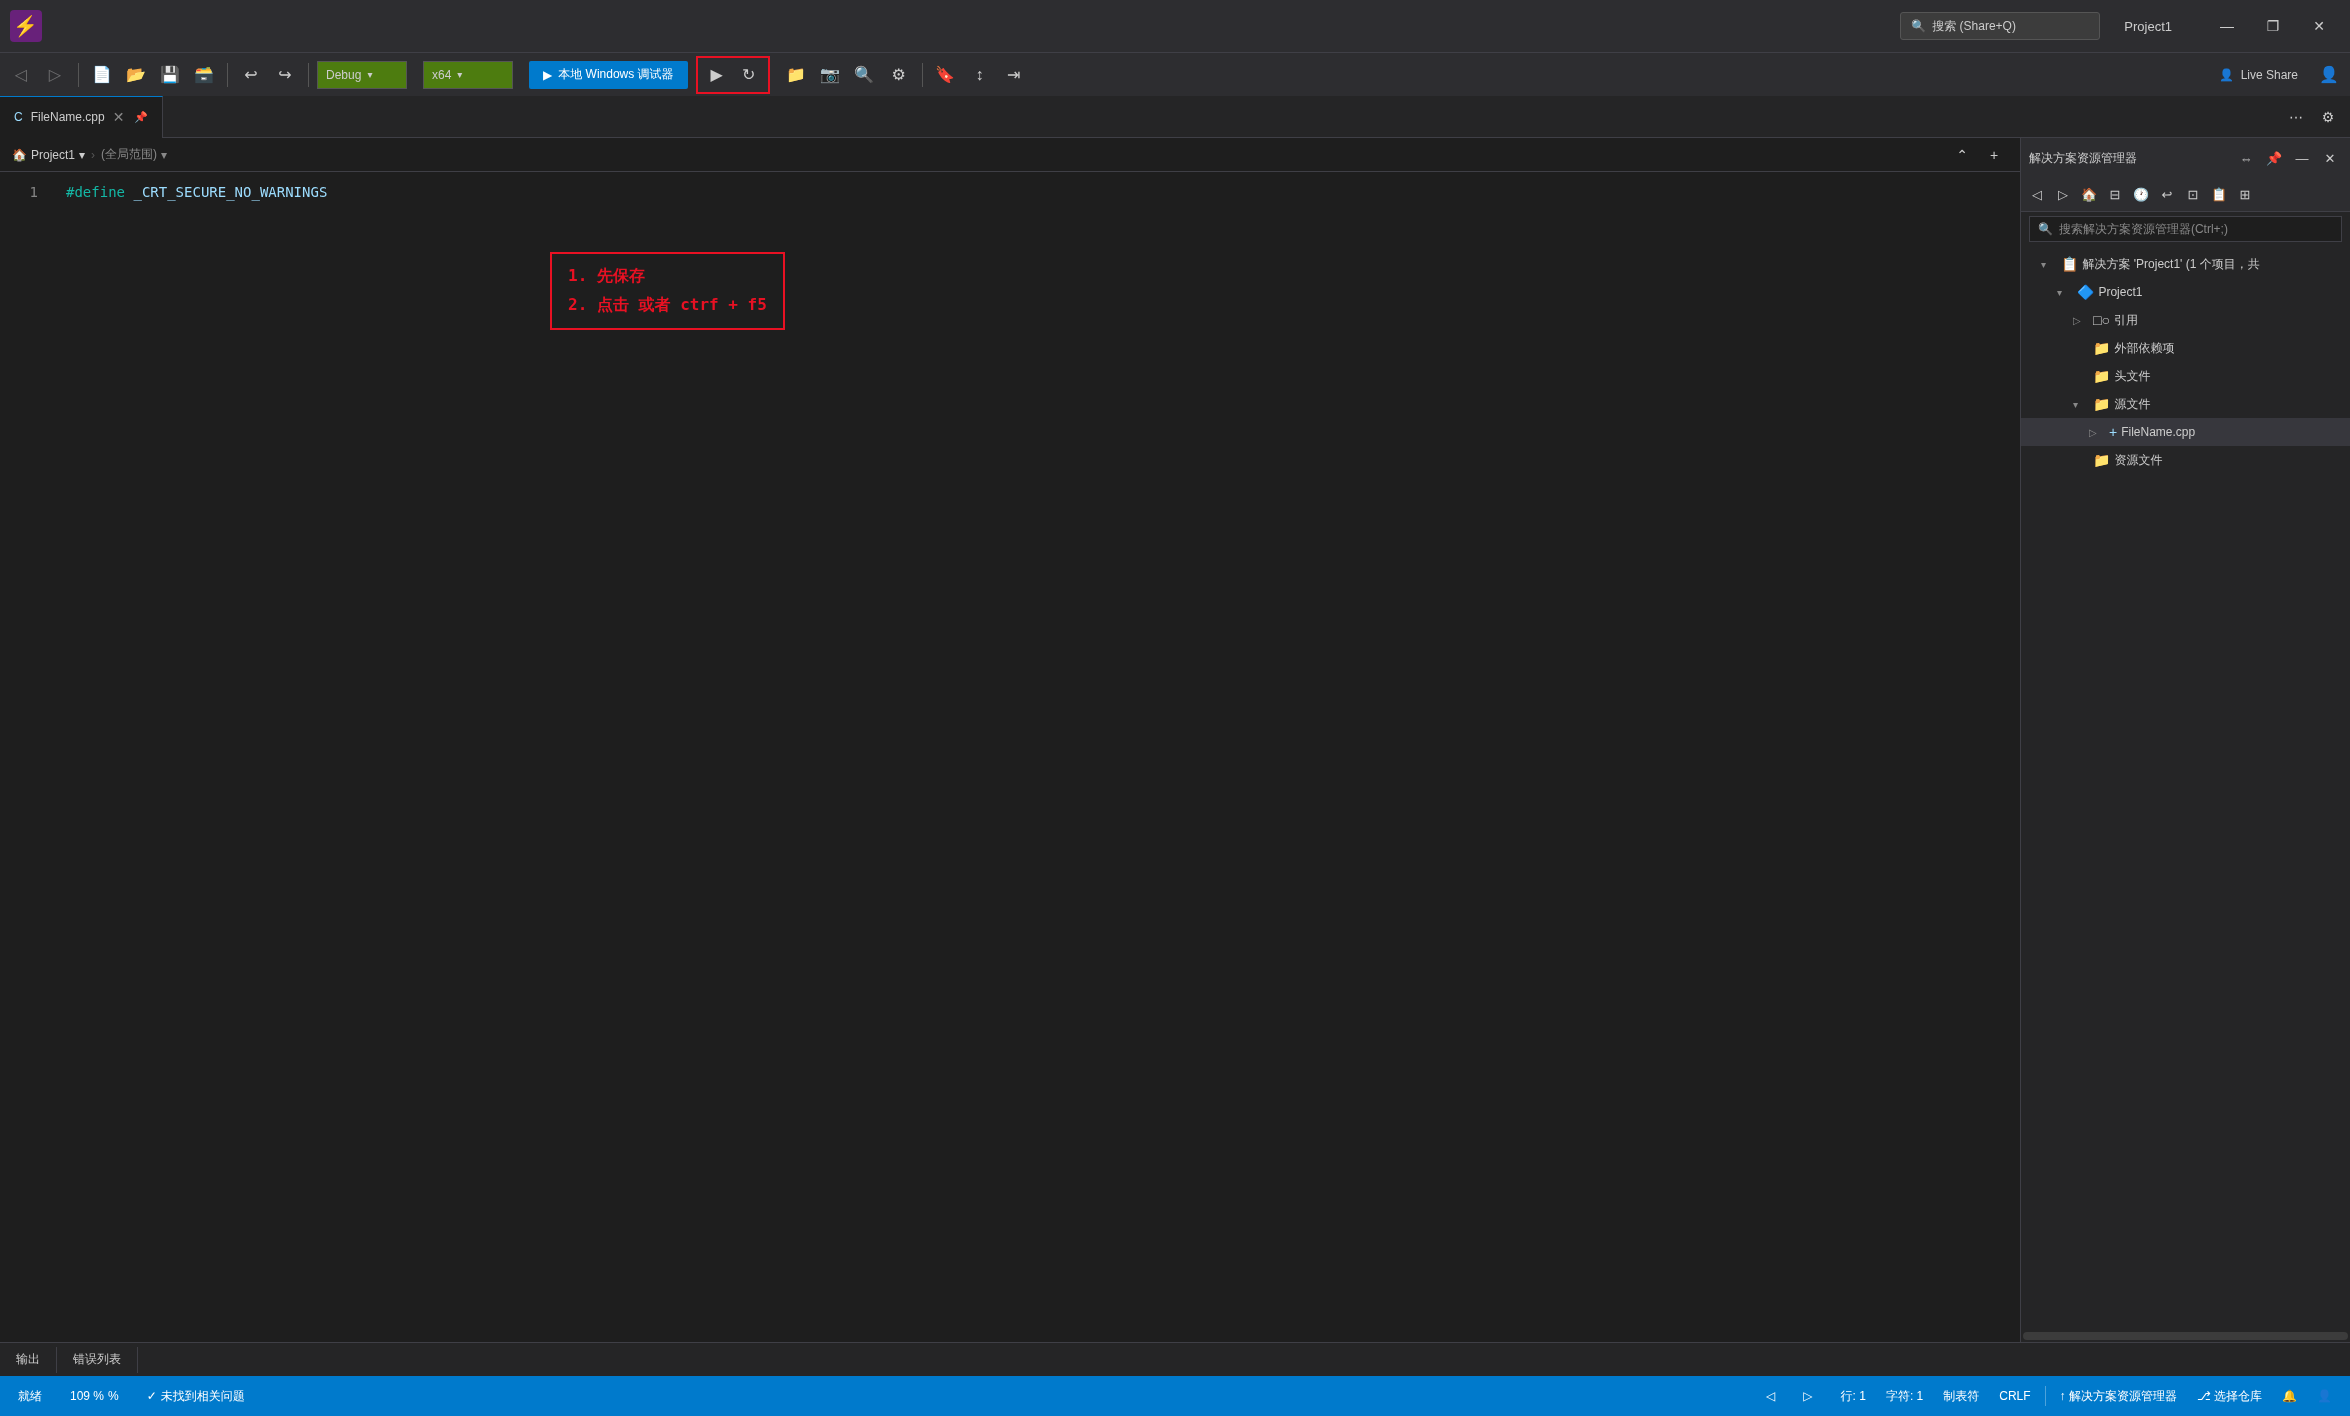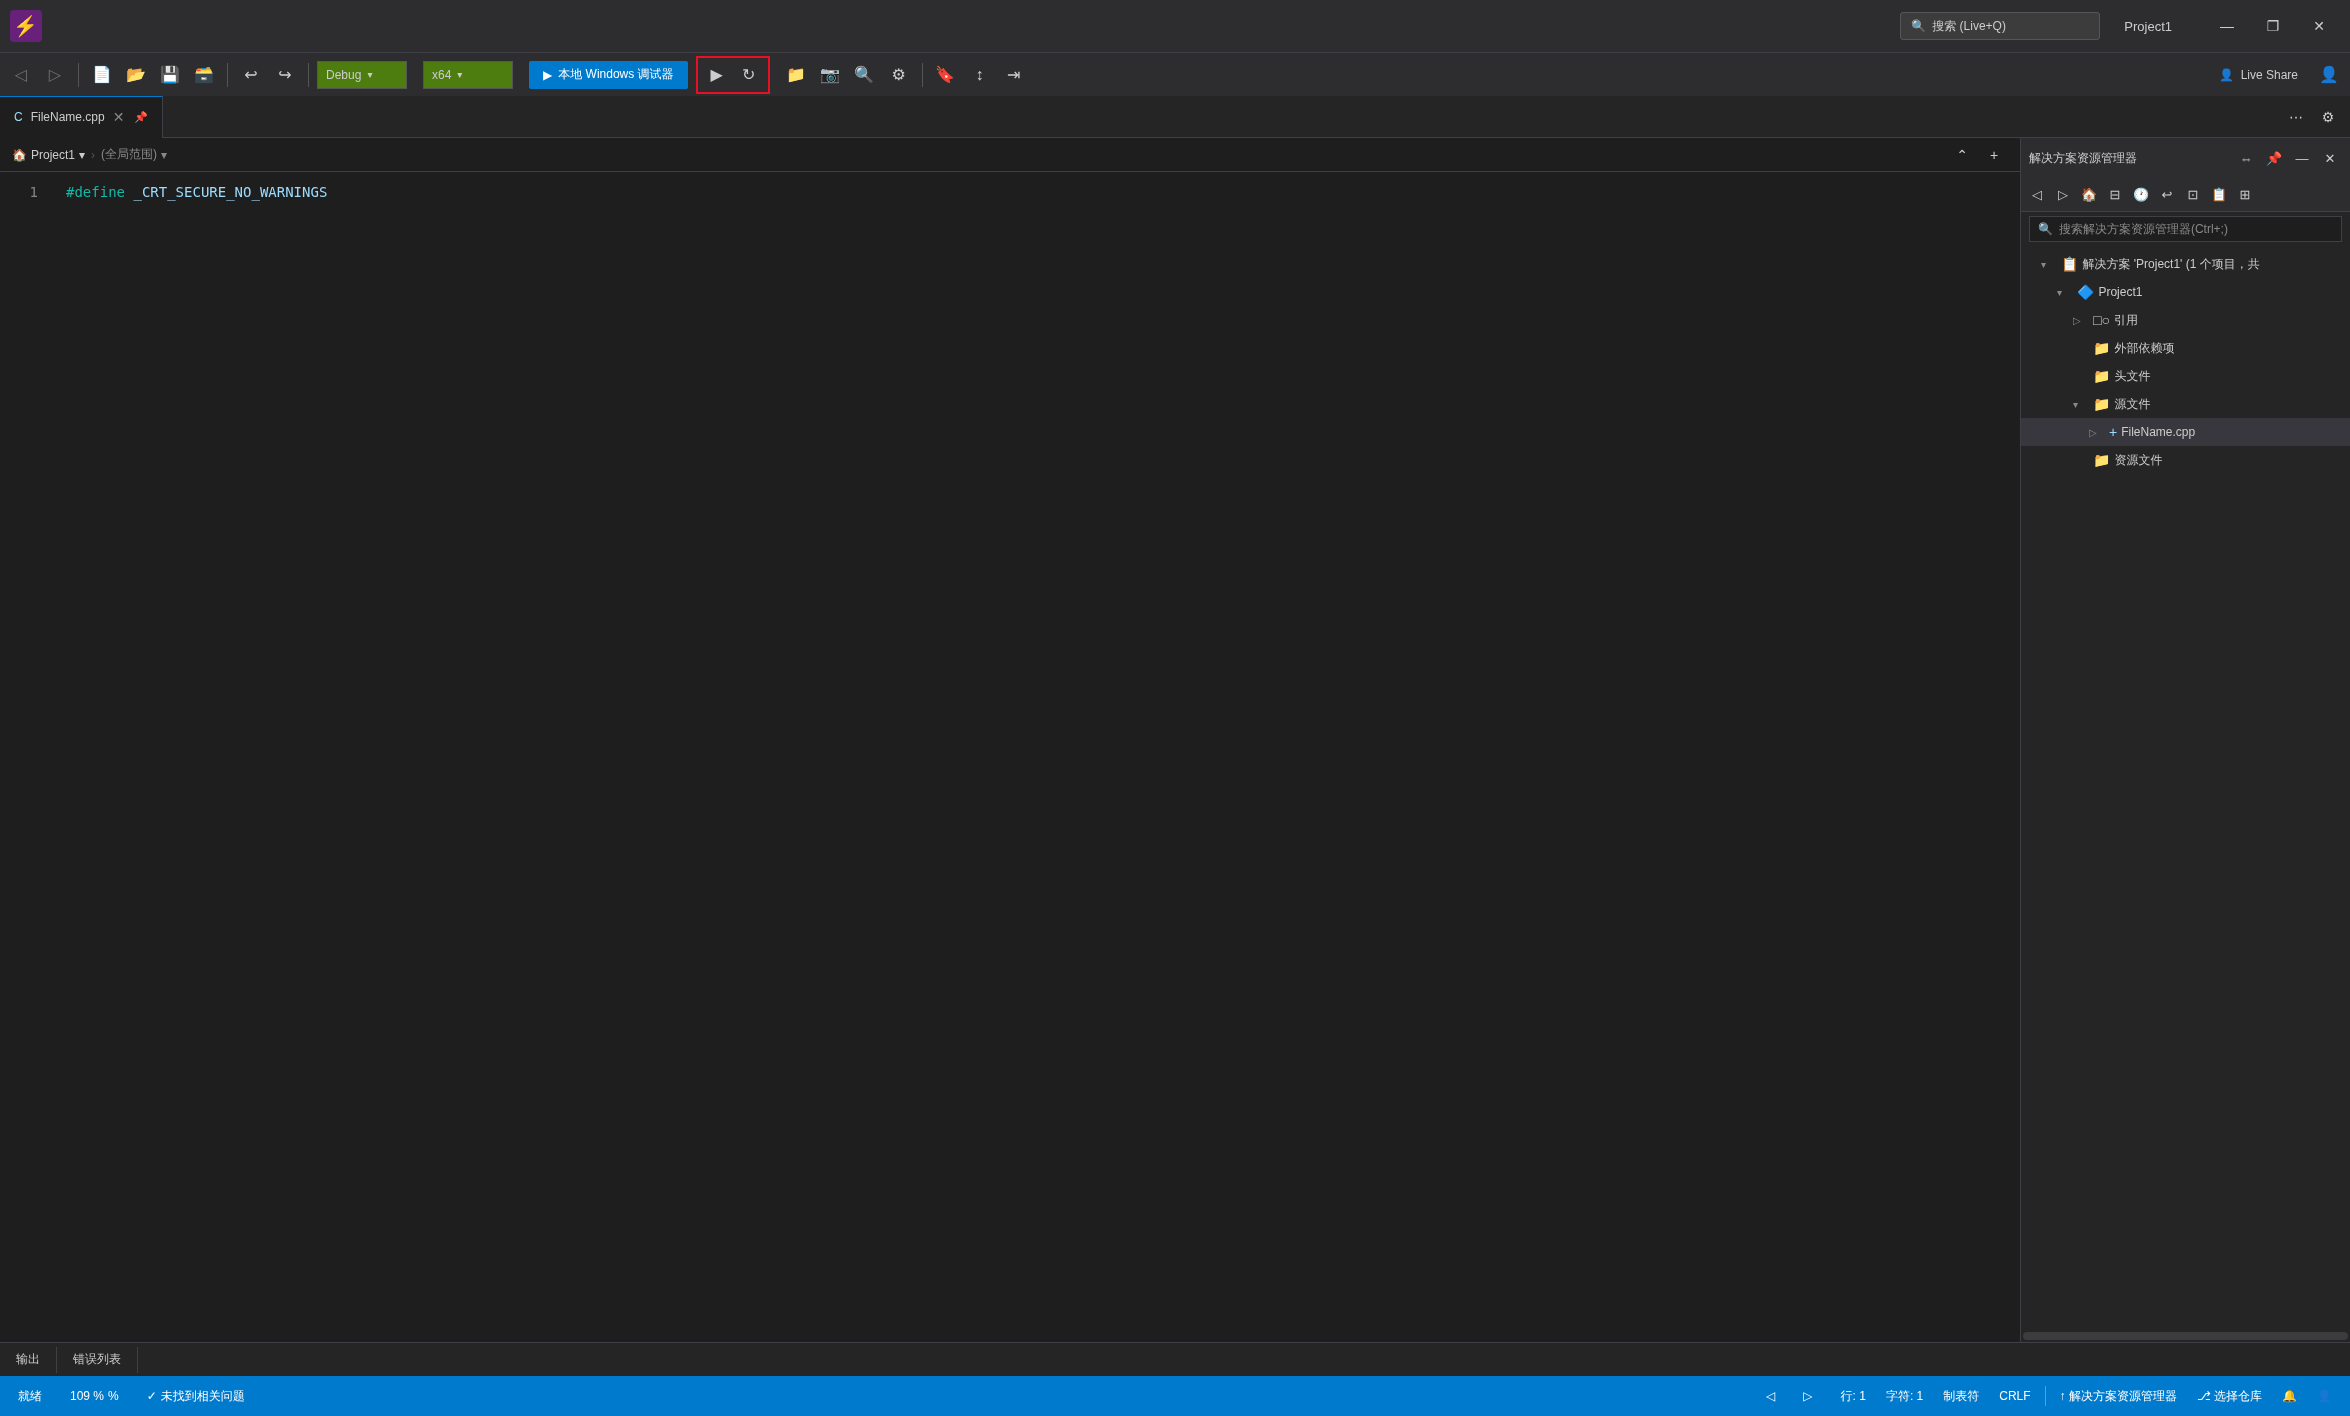--- a/index.html
+++ b/index.html
@@ -435,21 +435,21 @@
 <div class="title-bar">
   <div class="title-bar-logo">
     <svg width="32" height="32" viewBox="0 0 32 32">
       <rect width="32" height="32" rx="4" fill="#68217a"></rect>
       <text x="16" y="23" text-anchor="middle" font-size="20" fill="white" font-weight="bold">⚡</text>
     </svg>
   </div>
   <div class="title-bar-right">
     <div class="search-box">
       <span>🔍</span>
-      <span>搜索 (Live+Q)</span>
+      <span>搜索 (Share+Q)</span>
     </div>
     <div style="color:#ccc; font-size:13px; padding: 0 16px;">Project1</div>
     <div class="window-controls">
       <div class="window-btn">—</div>
       <div class="window-btn">❐</div>
       <div class="window-btn close">✕</div>
     </div>
   </div>
 </div>
 
@@ -540,20 +540,26 @@
     </div>
 
     <div class="editor-content">
       <div class="line-numbers">
         <div>1</div>
       </div>
       <div class="code-area">
         <span class="code-keyword">#define</span>
         <span class="code-define-name"> _CRT_SECURE_NO_WARNINGS</span>
         
+        <div class="annotation-overlay">
+          <div class="annotation-box">
+            <div>1. 先保存</div>
+            <div>2. 点击 或者 ctrf + f5</div>
+          </div>
+        </div>
       </div>
       <div class="editor-scrollbar-right"></div>
     </div>
 
     <div style="height:14px; background:#1e1e1e; display:flex;">
       <div style="width:50px; background:#1e1e1e;"></div>
       <div style="flex:1; background:#1e1e1e;"></div>
       <div style="width:14px; background:#1e1e1e;"></div>
     </div>
 

